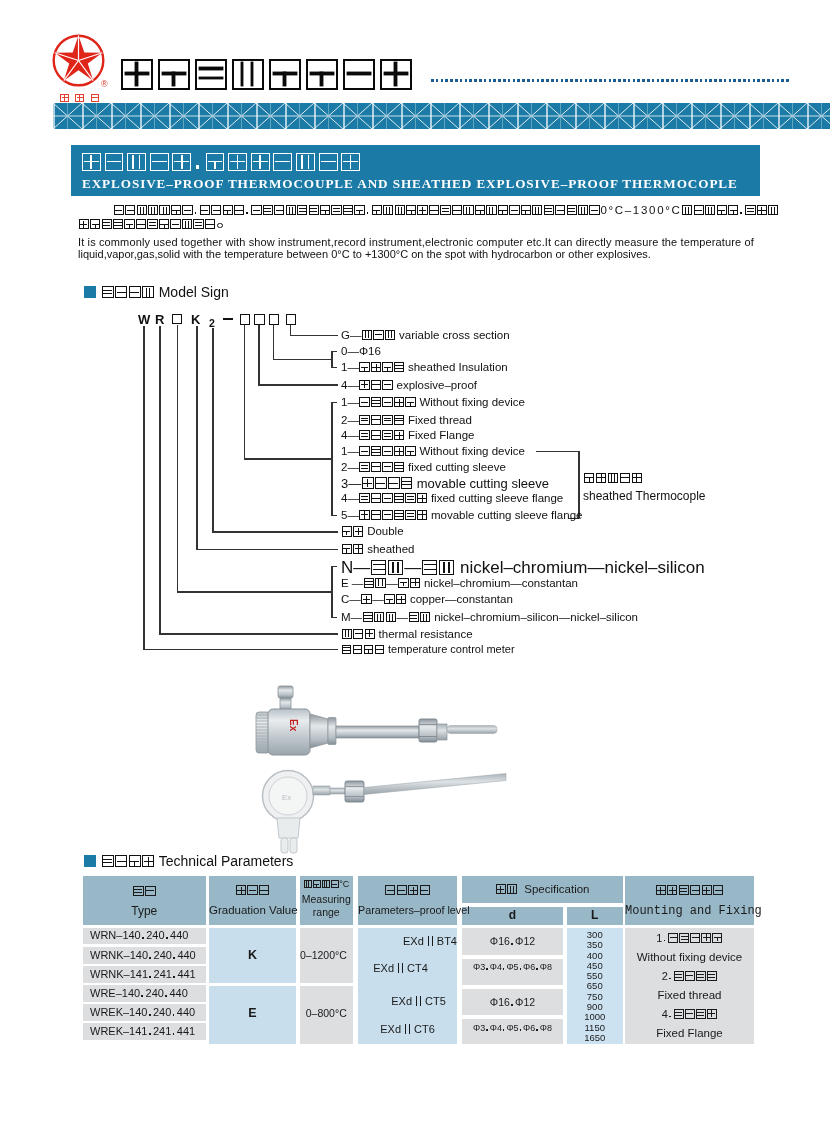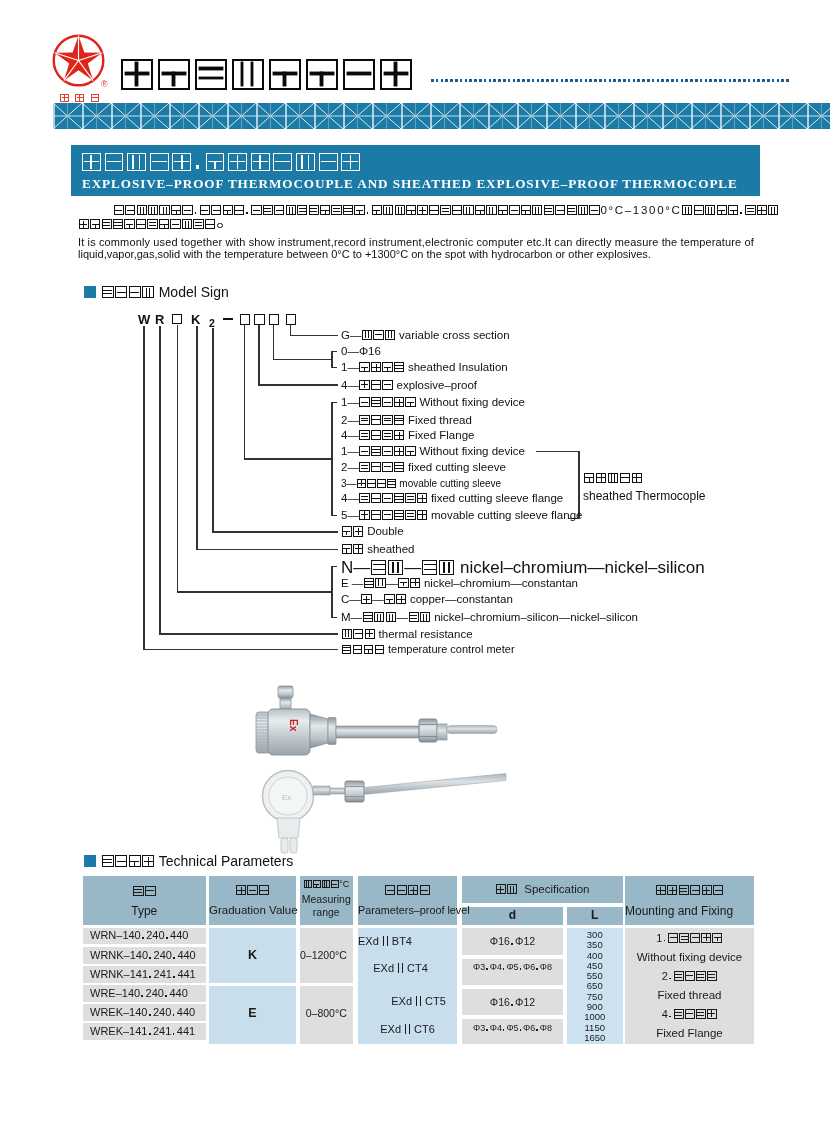--- a/index.html
+++ b/index.html
@@ -78,21 +78,21 @@
   </svg>
 <div style="position:absolute;left:341.0px;top:328.7px;font-size:11.5px;font-family:Liberation Sans,sans-serif;color:#111;white-space:nowrap;line-height:13px">G—<i class="z p3"><u></u><s></s></i><i class="z p0"><u></u></i><i class="z p3"><u></u><s></s></i> variable cross section</div>
 <div style="position:absolute;left:341.0px;top:344.7px;font-size:11.5px;font-family:Liberation Sans,sans-serif;color:#111;white-space:nowrap;line-height:13px">0—Φ16</div>
 <div style="position:absolute;left:341.0px;top:361.2px;font-size:11.5px;font-family:Liberation Sans,sans-serif;color:#111;white-space:nowrap;line-height:13px">1—<i class="z p4"><u></u><s></s></i><i class="z p1"><u></u><s></s></i><i class="z p4"><u></u><s></s></i><i class="z p2"><u></u><s></s></i> sheathed Insulation</div>
 <div style="position:absolute;left:341.0px;top:378.6px;font-size:11.5px;font-family:Liberation Sans,sans-serif;color:#111;white-space:nowrap;line-height:13px">4—<i class="z p1"><u></u><s></s></i><i class="z p0"><u></u></i><i class="z p0"><u></u></i> explosive–proof</div>
 <div style="position:absolute;left:341.0px;top:396.1px;font-size:11.5px;font-family:Liberation Sans,sans-serif;color:#111;white-space:nowrap;line-height:13px">1—<i class="z p0"><u></u></i><i class="z p2"><u></u><s></s></i><i class="z p0"><u></u></i><i class="z p1"><u></u><s></s></i><i class="z p4"><u></u><s></s></i> Without fixing device</div>
 <div style="position:absolute;left:341.0px;top:413.6px;font-size:11.5px;font-family:Liberation Sans,sans-serif;color:#111;white-space:nowrap;line-height:13px">2—<i class="z p2"><u></u><s></s></i><i class="z p0"><u></u></i><i class="z p2"><u></u><s></s></i><i class="z p2"><u></u><s></s></i> Fixed thread</div>
 <div style="position:absolute;left:341.0px;top:429.3px;font-size:11.5px;font-family:Liberation Sans,sans-serif;color:#111;white-space:nowrap;line-height:13px">4—<i class="z p2"><u></u><s></s></i><i class="z p0"><u></u></i><i class="z p2"><u></u><s></s></i><i class="z p1"><u></u><s></s></i> Fixed Flange</div>
 <div style="position:absolute;left:341.0px;top:445.0px;font-size:11.5px;font-family:Liberation Sans,sans-serif;color:#111;white-space:nowrap;line-height:13px">1—<i class="z p0"><u></u></i><i class="z p2"><u></u><s></s></i><i class="z p0"><u></u></i><i class="z p1"><u></u><s></s></i><i class="z p4"><u></u><s></s></i> Without fixing device</div>
 <div style="position:absolute;left:341.0px;top:460.7px;font-size:11.5px;font-family:Liberation Sans,sans-serif;color:#111;white-space:nowrap;line-height:13px">2—<i class="z p2"><u></u><s></s></i><i class="z p0"><u></u></i><i class="z p0"><u></u></i><i class="z p2"><u></u><s></s></i> fixed cutting sleeve</div>
-<div style="position:absolute;left:341.0px;top:476.5px;font-size:10px;font-family:Liberation Sans,sans-serif;color:#111;white-space:nowrap;line-height:13px">3—<i class="z p1"><u></u><s></s></i><i class="z p0"><u></u></i><i class="z p0"><u></u></i><i class="z p2"><u></u><s></s></i> movable cutting sleeve</div>
+<div style="position:absolute;left:341.0px;top:476.5px;font-size:13px;font-family:Liberation Sans,sans-serif;color:#111;white-space:nowrap;line-height:13px">3—<i class="z p1"><u></u><s></s></i><i class="z p0"><u></u></i><i class="z p0"><u></u></i><i class="z p2"><u></u><s></s></i> movable cutting sleeve</div>
 <div style="position:absolute;left:341.0px;top:492.2px;font-size:11.5px;font-family:Liberation Sans,sans-serif;color:#111;white-space:nowrap;line-height:13px">4—<i class="z p2"><u></u><s></s></i><i class="z p0"><u></u></i><i class="z p0"><u></u></i><i class="z p2"><u></u><s></s></i><i class="z p2"><u></u><s></s></i><i class="z p1"><u></u><s></s></i> fixed cutting sleeve flange</div>
 <div style="position:absolute;left:341.0px;top:508.9px;font-size:11.5px;font-family:Liberation Sans,sans-serif;color:#111;white-space:nowrap;line-height:13px">5—<i class="z p1"><u></u><s></s></i><i class="z p0"><u></u></i><i class="z p0"><u></u></i><i class="z p2"><u></u><s></s></i><i class="z p2"><u></u><s></s></i><i class="z p1"><u></u><s></s></i> movable cutting sleeve flange</div>
 <div style="position:absolute;left:341.0px;top:525.4px;font-size:11.5px;font-family:Liberation Sans,sans-serif;color:#111;white-space:nowrap;line-height:13px"><i class="z p4"><u></u><s></s></i><i class="z p1"><u></u><s></s></i> Double</div>
 <div style="position:absolute;left:341.0px;top:542.9px;font-size:11.5px;font-family:Liberation Sans,sans-serif;color:#111;white-space:nowrap;line-height:13px"><i class="z p4"><u></u><s></s></i><i class="z p1"><u></u><s></s></i> sheathed</div>
 <div style="position:absolute;left:341.0px;top:559.8px;font-size:17px;font-family:Liberation Sans,sans-serif;color:#111;white-space:nowrap;line-height:13px">N—<i class="z p2"><u></u><s></s></i><i class="z p3"><u></u><s></s></i>—<i class="z p2"><u></u><s></s></i><i class="z p3"><u></u><s></s></i> nickel–chromium—nickel–silicon</div>
 <div style="position:absolute;left:341.0px;top:576.7px;font-size:11.5px;font-family:Liberation Sans,sans-serif;color:#111;white-space:nowrap;line-height:13px">E —<i class="z p2"><u></u><s></s></i><i class="z p3"><u></u><s></s></i>—<i class="z p4"><u></u><s></s></i><i class="z p1"><u></u><s></s></i> nickel–chromium—constantan</div>
 <div style="position:absolute;left:341.0px;top:593.0px;font-size:11.5px;font-family:Liberation Sans,sans-serif;color:#111;white-space:nowrap;line-height:13px">C—<i class="z p1"><u></u><s></s></i>—<i class="z p4"><u></u><s></s></i><i class="z p1"><u></u><s></s></i> copper—constantan</div>
 <div style="position:absolute;left:341.0px;top:611.2px;font-size:11.5px;font-family:Liberation Sans,sans-serif;color:#111;white-space:nowrap;line-height:13px">M—<i class="z p2"><u></u><s></s></i><i class="z p3"><u></u><s></s></i><i class="z p3"><u></u><s></s></i>—<i class="z p2"><u></u><s></s></i><i class="z p3"><u></u><s></s></i> nickel–chromium–silicon—nickel–silicon</div>
 <div style="position:absolute;left:341.0px;top:627.5px;font-size:11.5px;font-family:Liberation Sans,sans-serif;color:#111;white-space:nowrap;line-height:13px"><i class="z p3"><u></u><s></s></i><i class="z p0"><u></u></i><i class="z p1"><u></u><s></s></i> thermal resistance</div>
 <div style="position:absolute;left:341.0px;top:643.1px;font-size:11px;font-family:Liberation Sans,sans-serif;color:#111;white-space:nowrap;line-height:13px"><i class="z p2"><u></u><s></s></i><i class="z p0"><u></u></i><i class="z p4"><u></u><s></s></i><i class="z p0"><u></u></i> temperature control meter</div>
@@ -171,21 +171,21 @@
 <div style="position:absolute;left:209.0px;top:904.0px;width:87.0px;text-align:center;font-size:11.5px;font-weight:normal;font-family:Liberation Sans,sans-serif;color:#1a1a1a;white-space:nowrap">Graduation Value</div>
 <div style="position:absolute;left:300.0px;top:879.0px;width:52.5px;text-align:center;font-size:9.0px;font-weight:normal;font-family:Liberation Sans,sans-serif;color:#1a1a1a;white-space:nowrap"><i class="z p3"><u></u><s></s></i><i class="z p4"><u></u><s></s></i><i class="z p3"><u></u><s></s></i><i class="z p0"><u></u></i>°C</div>
 <div style="position:absolute;left:300.0px;top:893.0px;width:52.5px;text-align:center;font-size:10.5px;font-weight:normal;font-family:Liberation Sans,sans-serif;color:#1a1a1a;white-space:nowrap">Measuring</div>
 <div style="position:absolute;left:300.0px;top:906.0px;width:52.5px;text-align:center;font-size:10.5px;font-weight:normal;font-family:Liberation Sans,sans-serif;color:#1a1a1a;white-space:nowrap">range</div>
 <div style="position:absolute;left:358.0px;top:884.0px;width:99.0px;text-align:center;font-size:11.5px;font-weight:normal;font-family:Liberation Sans,sans-serif;color:#1a1a1a;white-space:nowrap"><i class="z p0"><u></u></i><i class="z p0"><u></u></i><i class="z p1"><u></u><s></s></i><i class="z p0"><u></u></i></div>
 <div style="position:absolute;left:358.0px;top:904.0px;width:99.0px;text-align:center;font-size:10.8px;font-weight:normal;font-family:Liberation Sans,sans-serif;color:#1a1a1a;white-space:nowrap">Parameters–proof level</div>
 <div style="position:absolute;left:462.0px;top:883.0px;width:160.5px;text-align:center;font-size:11.5px;font-weight:normal;font-family:Liberation Sans,sans-serif;color:#1a1a1a;white-space:nowrap"><i class="z p1"><u></u><s></s></i><i class="z p3"><u></u><s></s></i>&nbsp; Specification</div>
 <div style="position:absolute;left:462.0px;top:908.0px;width:101.0px;text-align:center;font-size:12.0px;font-weight:bold;font-family:Liberation Sans,sans-serif;color:#1a1a1a;white-space:nowrap">d</div>
 <div style="position:absolute;left:567.0px;top:908.0px;width:55.5px;text-align:center;font-size:12.0px;font-weight:bold;font-family:Liberation Sans,sans-serif;color:#1a1a1a;white-space:nowrap">L</div>
 <div style="position:absolute;left:625.0px;top:884.0px;width:129.0px;text-align:center;font-size:11.5px;font-weight:normal;font-family:Liberation Sans,sans-serif;color:#1a1a1a;white-space:nowrap"><i class="z p1"><u></u><s></s></i><i class="z p1"><u></u><s></s></i><i class="z p2"><u></u><s></s></i><i class="z p0"><u></u></i><i class="z p1"><u></u><s></s></i><i class="z p0"><u></u></i></div>
-<div style="position:absolute;left:625.0px;top:904.0px;width:104px;text-align:center;font-size:12.0px;font-weight:normal;font-family:Liberation Sans, sans-serif;color:#1a1a1a;white-space:nowrap">Mounting and Fixing</div>
+<div style="position:absolute;left:625.0px;top:904.0px;width:129.0px;text-align:center;font-size:12.0px;font-weight:normal;font-family:Liberation Mono, monospace;color:#1a1a1a;white-space:nowrap">Mounting and Fixing</div>
 <div style="position:absolute;left:83.0px;top:927.5px;width:122.5px;height:16.8px;background:#dcdedf"></div>
 <div style="position:absolute;left:83.0px;top:946.8px;width:122.5px;height:17.0px;background:#dcdedf"></div>
 <div style="position:absolute;left:83.0px;top:966.3px;width:122.5px;height:16.7px;background:#dcdedf"></div>
 <div style="position:absolute;left:83.0px;top:985.3px;width:122.5px;height:16.6px;background:#dcdedf"></div>
 <div style="position:absolute;left:83.0px;top:1004.0px;width:122.5px;height:16.5px;background:#dcdedf"></div>
 <div style="position:absolute;left:83.0px;top:1022.9px;width:122.5px;height:17.6px;background:#dcdedf"></div>
 <div style="position:absolute;left:90px;top:929.4px;font-size:11px;font-family:Liberation Sans,sans-serif;color:#1a1a1a;white-space:nowrap">WRN–140<i class="zp"></i>240<i class="zp"></i>440</div>
 <div style="position:absolute;left:90px;top:948.8px;font-size:11px;font-family:Liberation Sans, sans-serif;color:#1a1a1a;white-space:nowrap">WRNK–140<i class="zp"></i>240<i class="zp"></i>440</div>
 <div style="position:absolute;left:90px;top:968.1px;font-size:11px;font-family:Liberation Sans,sans-serif;color:#1a1a1a;white-space:nowrap">WRNK–141<i class="zp"></i>241<i class="zp"></i>441</div>
 <div style="position:absolute;left:90px;top:987.1px;font-size:11px;font-family:Liberation Sans,sans-serif;color:#1a1a1a;white-space:nowrap">WRE–140<i class="zp"></i>240<i class="zp"></i>440</div>
@@ -193,21 +193,21 @@
 <div style="position:absolute;left:90px;top:1025.2px;font-size:11px;font-family:Liberation Sans,sans-serif;color:#1a1a1a;white-space:nowrap">WREK–141<i class="zp"></i>241<i class="zp"></i>441</div>
 <div style="position:absolute;left:209.0px;top:927.5px;width:87.0px;height:55.5px;background:#c8deec"></div>
 <div style="position:absolute;left:209.0px;top:986.0px;width:87.0px;height:58.0px;background:#c8deec"></div>
 <div style="position:absolute;left:209.0px;top:948.0px;width:87.0px;text-align:center;font-size:12.5px;font-weight:bold;font-family:Liberation Sans,sans-serif;color:#1a1a1a;white-space:nowrap">K</div>
 <div style="position:absolute;left:209.0px;top:1006.0px;width:87.0px;text-align:center;font-size:12.5px;font-weight:bold;font-family:Liberation Sans,sans-serif;color:#1a1a1a;white-space:nowrap">E</div>
 <div style="position:absolute;left:300.0px;top:927.5px;width:52.5px;height:55.5px;background:#dcdedf"></div>
 <div style="position:absolute;left:300.0px;top:986.0px;width:52.5px;height:58.0px;background:#dcdedf"></div>
 <div style="position:absolute;left:300.0px;top:949.0px;width:60px;text-align:left;font-size:10.5px;font-weight:normal;font-family:Liberation Sans,sans-serif;color:#1a1a1a;white-space:nowrap">0–1200°C</div>
 <div style="position:absolute;left:300.0px;top:1007.0px;width:52.5px;text-align:center;font-size:10.5px;font-weight:normal;font-family:Liberation Sans,sans-serif;color:#1a1a1a;white-space:nowrap">0–800°C</div>
 <div style="position:absolute;left:358.0px;top:927.5px;width:99.0px;height:116.5px;background:#c8deec"></div>
-<div style="position:absolute;left:358.0px;top:935.0px;width:99.0px;text-align:left;font-size:11.0px;font-weight:normal;font-family:Liberation Sans,sans-serif;color:#1a1a1a;white-space:nowrap">EXd<span style="display:inline-block;width:3px;height:10px;border-left:1.4px solid #1a1a1a;border-right:1.4px solid #1a1a1a;margin:0 4px;vertical-align:-1px"></span>BT4</div>
+<div style="position:absolute;left:358.0px;top:935.0px;width:99.0px;text-align:right;font-size:11.0px;font-weight:normal;font-family:Liberation Sans,sans-serif;color:#1a1a1a;white-space:nowrap">EXd<span style="display:inline-block;width:3px;height:10px;border-left:1.4px solid #1a1a1a;border-right:1.4px solid #1a1a1a;margin:0 4px;vertical-align:-1px"></span>BT4</div>
 <div style="position:absolute;left:358.0px;top:961.5px;width:85px;text-align:center;font-size:11.0px;font-weight:normal;font-family:Liberation Sans,sans-serif;color:#1a1a1a;white-space:nowrap">EXd<span style="display:inline-block;width:3px;height:10px;border-left:1.4px solid #1a1a1a;border-right:1.4px solid #1a1a1a;margin:0 4px;vertical-align:-1px"></span>CT4</div>
 <div style="position:absolute;left:358.0px;top:994.5px;width:121px;text-align:center;font-size:11.0px;font-weight:normal;font-family:Liberation Sans,sans-serif;color:#1a1a1a;white-space:nowrap">EXd<span style="display:inline-block;width:3px;height:10px;border-left:1.4px solid #1a1a1a;border-right:1.4px solid #1a1a1a;margin:0 4px;vertical-align:-1px"></span>CT5</div>
 <div style="position:absolute;left:358.0px;top:1022.5px;width:99.0px;text-align:center;font-size:11.0px;font-weight:normal;font-family:Liberation Sans,sans-serif;color:#1a1a1a;white-space:nowrap">EXd<span style="display:inline-block;width:3px;height:10px;border-left:1.4px solid #1a1a1a;border-right:1.4px solid #1a1a1a;margin:0 4px;vertical-align:-1px"></span>CT6</div>
 <div style="position:absolute;left:462.0px;top:927.5px;width:101.0px;height:27.5px;background:#dcdedf"></div>
 <div style="position:absolute;left:462.0px;top:958.5px;width:101.0px;height:26.5px;background:#dcdedf"></div>
 <div style="position:absolute;left:462.0px;top:988.5px;width:101.0px;height:26.5px;background:#dcdedf"></div>
 <div style="position:absolute;left:462.0px;top:1018.5px;width:101.0px;height:25.5px;background:#dcdedf"></div>
 <div style="position:absolute;left:462.0px;top:935.0px;width:101.0px;text-align:center;font-size:10.5px;font-weight:normal;font-family:Liberation Sans,sans-serif;color:#1a1a1a;white-space:nowrap">Φ16<i class="zp"></i>Φ12</div>
 <div style="position:absolute;left:462.0px;top:962.0px;width:101.0px;text-align:center;font-size:9.0px;font-weight:normal;font-family:Liberation Sans,sans-serif;color:#1a1a1a;white-space:nowrap">Φ3<i class="zp"></i>Φ4<i class="zp"></i>Φ5<i class="zp"></i>Φ6<i class="zp"></i>Φ8</div>
 <div style="position:absolute;left:462.0px;top:996.0px;width:101.0px;text-align:center;font-size:10.5px;font-weight:normal;font-family:Liberation Sans,sans-serif;color:#1a1a1a;white-space:nowrap">Φ16<i class="zp"></i>Φ12</div>

